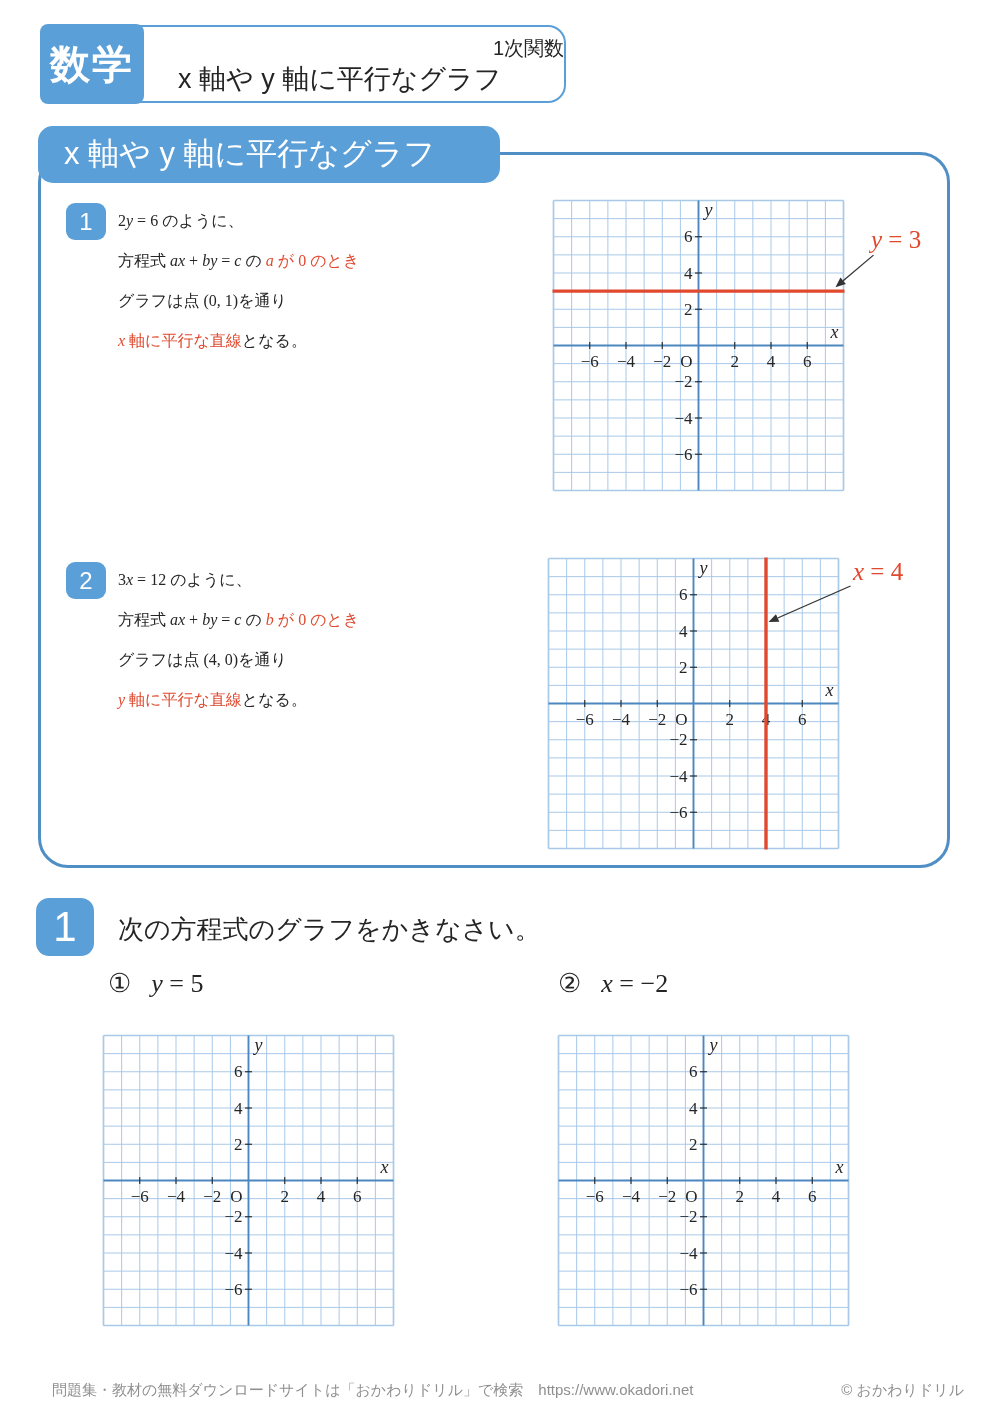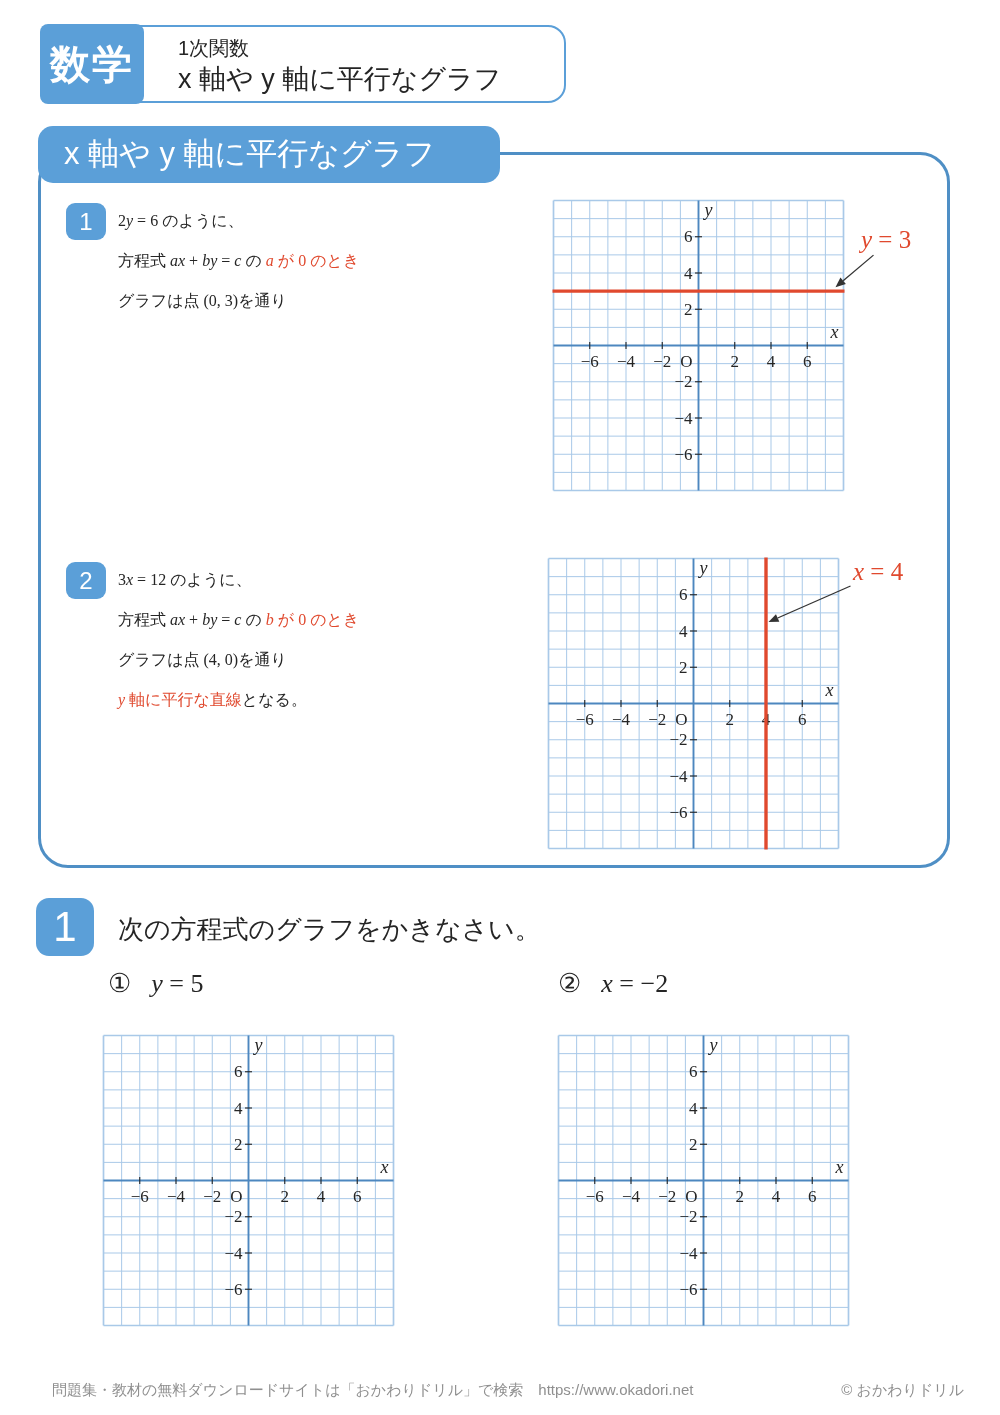--- a/index.html
+++ b/index.html
@@ -15,21 +15,21 @@
   .page{position:relative;width:1000px;height:1415px;background:#ffffff;overflow:hidden;
         font-family:"Liberation Sans","DejaVu Sans",sans-serif;color:var(--ink);}
 
   
   .subject-badge{position:absolute;left:40px;top:24px;width:104px;height:80px;background:var(--accent);
         border-radius:8px;color:#fff;font-size:40px;font-weight:600;letter-spacing:2px;
         display:flex;align-items:center;justify-content:center;z-index:3;}
   .header-box{position:absolute;left:118px;top:25px;width:448px;height:78px;background:#fff;
         border:2.5px solid var(--accent);border-radius:18px;box-sizing:border-box;
         padding:8px 0 0 58px;z-index:2;}
-  .header-unit{font-size:20px;line-height:26px;}
+  .header-unit{font-size:20px;line-height:26px;text-align:right;}
   .header-title{font-size:27px;line-height:36px;}
 
   
   .section-pill{position:absolute;left:38px;top:126px;width:462px;height:57px;background:var(--accent);
         border-radius:15px;color:#fff;font-size:31px;line-height:56px;padding-left:26px;
         box-sizing:border-box;z-index:2;font-weight:500;}
   .explain-container{position:absolute;left:38px;top:152px;width:912px;height:716px;
         border:3px solid var(--border);border-radius:30px;box-sizing:border-box;z-index:1;background:#fff;}
 
   .num-badge{position:absolute;width:40px;height:37px;background:var(--accent);border-radius:9px;
@@ -44,21 +44,21 @@
   .seg-red{color:var(--red);}
   .t-line{white-space:nowrap;}
 
   .graph{position:absolute;z-index:2;}
   #graph1{left:551px;top:198px;}
   #graph2{left:546px;top:556px;}
   #pgrid1{left:101px;top:1033px;}
   #pgrid2{left:556px;top:1033px;}
   .anno{position:absolute;font-size:25px;color:var(--red);
         font-family:"Liberation Serif","DejaVu Serif",serif;white-space:nowrap;}
-  #graph1 .anno{left:310px;top:28px;}
+  #graph1 .anno{left:320px;top:28px;}
   #graph2 .anno{left:307px;top:2px;}
 
   
   .problem-badge{position:absolute;left:36px;top:898px;width:58px;height:58px;background:var(--accent);
         border-radius:13px;color:#fff;font-size:42px;font-weight:500;
         display:flex;align-items:center;justify-content:center;}
   .prompt{position:absolute;left:118px;top:912px;font-family:"Liberation Serif","DejaVu Serif",serif;
         font-size:26px;}
   .subq{position:absolute;font-family:"Liberation Serif","DejaVu Serif",serif;font-size:26px;white-space:nowrap;}
   #q1{left:108px;top:968px;}
@@ -83,21 +83,22 @@
   </div>
 
   <div class="section-pill">x 軸や y 軸に平行なグラフ</div>
 
   <div class="explain-container"></div>
 
   <div class="num-badge" id="badge1">1</div>
   <div class="t-lines" id="lines1">
       <div class="t-line"><span class="seg-math">2<i>y</i> = 6</span><span> のように、</span></div>
       <div class="t-line"><span>方程式 </span><span class="seg-math"><i>a</i><i>x</i> + <i>b</i><i>y</i> = <i>c</i></span><span> の </span><span class="seg-red seg-math"><i>a</i></span><span class="seg-red"> が 0 のとき</span></div>
-      <div class="t-line"><span>グラフは点 (0, 3)を通り</span></div>
+      <div class="t-line"><span>グラフは点 (0, 1)を通り</span></div>
+      <div class="t-line"><span class="seg-red seg-math"><i>x</i></span><span class="seg-red"> 軸に平行な直線</span><span>となる。</span></div>
     </div>
   <div class="graph" id="graph1">
     <svg width="400" height="296" viewBox="0 0 400 296">
         <g>
           <line x1="2.5" y1="2.5" x2="2.5" y2="292.5" stroke="#a9c9e8" stroke-width="1.7"></line>
           <line x1="2.5" y1="2.5" x2="292.5" y2="2.5" stroke="#a9c9e8" stroke-width="1.7"></line>
           <line x1="20.625" y1="2.5" x2="20.625" y2="292.5" stroke="#a9c9e8" stroke-width="1"></line>
           <line x1="2.5" y1="20.625" x2="292.5" y2="20.625" stroke="#a9c9e8" stroke-width="1"></line>
           <line x1="38.75" y1="2.5" x2="38.75" y2="292.5" stroke="#a9c9e8" stroke-width="1"></line>
           <line x1="2.5" y1="38.75" x2="292.5" y2="38.75" stroke="#a9c9e8" stroke-width="1"></line>

